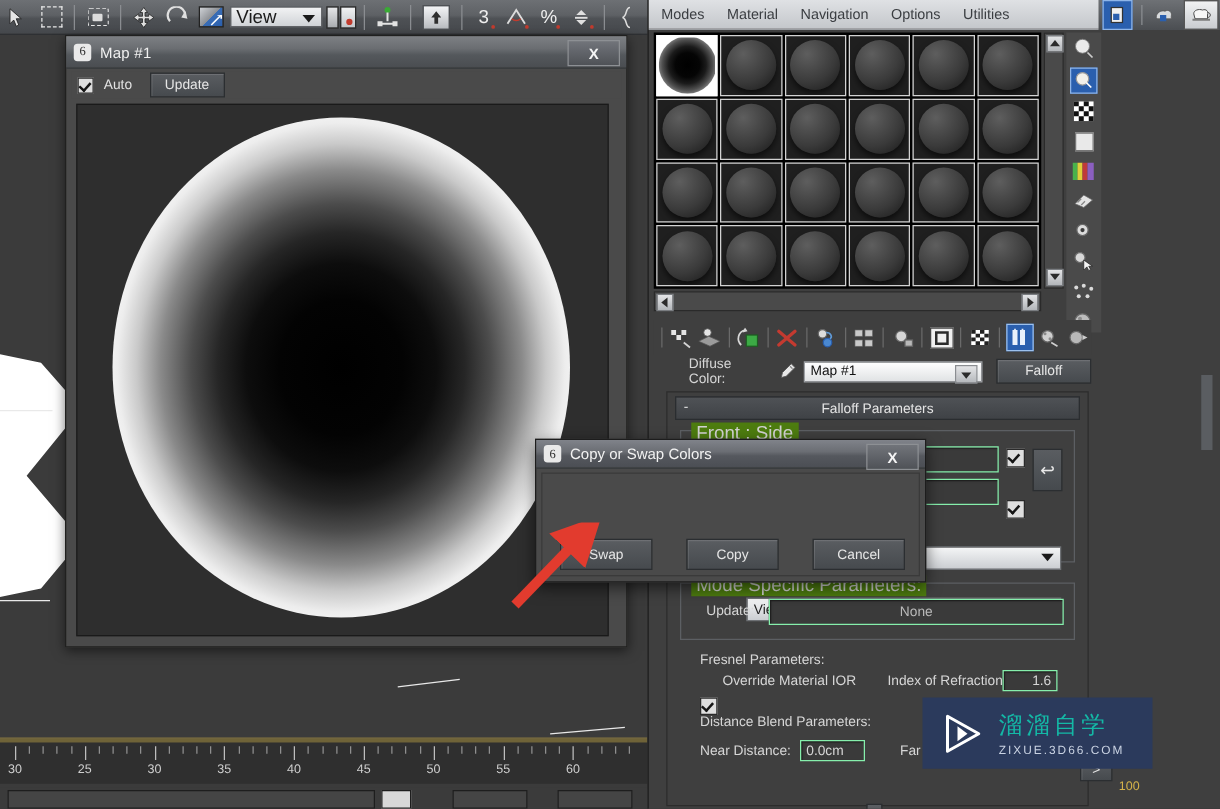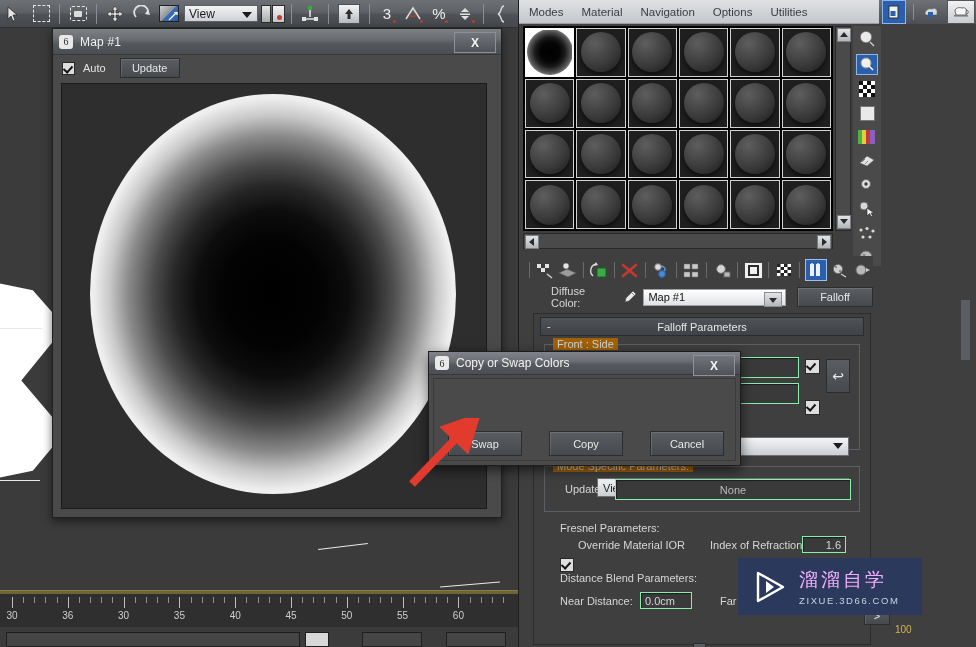--- a/index.html
+++ b/index.html
@@ -19,21 +19,21 @@
     border-bottom:1px solid #2e3033;
     display:flex;align-items:center;gap:3px;padding-left:2px;box-sizing:border-box;
   }
   .tb-ico{width:24px;height:24px;display:flex;align-items:center;justify-content:center;
           position:relative;border-radius:2px;}
   .tb-sep{width:1px;height:20px;background:#8a8d91;margin:0 3px;}
   .dash-rect{width:15px;height:15px;border:1px dashed #e8e8e8;}
   .dash-rect2{width:15px;height:13px;border:1px dashed #e8e8e8;border-radius:2px;}
   .view-combo{
     width:74px;height:17px;background:linear-gradient(#f2f3f4,#cfd2d6);
-    border:1px solid #5e6165;color:#1b1b1b;font-size:12px;
+    border:1px solid #5e6165;color:#1b1b1b;font-size:15px;
     display:flex;align-items:center;padding-left:4px;box-sizing:border-box;position:relative;
   }
   .view-combo .arw{position:absolute;right:5px;top:6px;
     border-left:5px solid transparent;border-right:5px solid transparent;border-top:6px solid #1b1b1b;}
   .sq-ico{width:20px;height:18px;background:linear-gradient(#f3f4f6,#b9bcc0);border:1px solid #4e5155;}
   .num3{font-size:15px;color:#efefef;font-family:"Liberation Sans",sans-serif;}
   .pct{font-size:15px;color:#efefef;}
   .reddot{width:3px;height:3px;background:#c23b2e;border-radius:50%;position:absolute;right:2px;bottom:3px;}
 
   
@@ -173,21 +173,21 @@
     background:linear-gradient(#e4e5e7,#b5b8bc);border:1px solid #8a8d91;}
   #map-field .arw:after{content:"";position:absolute;left:4px;top:5px;
     border-left:4px solid transparent;border-right:4px solid transparent;border-top:5px solid #2b2b2b;}
 
   .rollout-hdr{
     background:linear-gradient(#4f5256,#3f4246);border:1px solid #2a2d30;
     color:#e5e5e5;font-size:11px;display:flex;align-items:center;justify-content:center;position:relative;
   }
   .rollout-hdr .minus{position:absolute;left:6px;top:2px;color:#e0e0e0;}
   .grp{border:1px solid #5c5f63;position:absolute;}
-  .grp-lbl{position:absolute;top:-7px;left:8px;background:#a16207;padding:0 4px;font-size:11px;color:#d2d2d2;}
+  .grp-lbl{position:absolute;top:-7px;left:8px;background:#4d7c0f;padding:0 4px;font-size:15px;color:#d2d2d2;}
   .fld{background:#3a3a3a;border:1px solid #86efac;box-shadow:inset 1px 1px 1px rgba(0,0,0,.5);}
   .spin{width:11px;height:16px;background:linear-gradient(#5c5f63,#45484c);border:1px solid #2b2e31;position:relative;}
   .spin:before{content:"";position:absolute;left:2px;top:3px;border-left:3px solid transparent;border-right:3px solid transparent;border-bottom:4px solid #d0d0d0;}
   .spin:after{content:"";position:absolute;left:2px;bottom:3px;border-left:3px solid transparent;border-right:3px solid transparent;border-top:4px solid #d0d0d0;}
   .combo{
     background:linear-gradient(#f4f5f6,#cbced2);border:1px solid #6e7175;color:#1b1b1b;font-size:11px;
     display:flex;align-items:center;padding-left:5px;box-sizing:border-box;position:relative;
   }
   .combo .arw{position:absolute;right:5px;top:5px;border-left:5px solid transparent;border-right:5px solid transparent;border-top:6px solid #1b1b1b;}
   .swapbtn{background:linear-gradient(#5a5d61,#464a4e);border:1px solid #2b2e31;
@@ -214,21 +214,21 @@
   .dlg-btn{position:absolute;top:52px;width:72px;height:23px;}
 
   
   #red-arrow{left:404px;top:418px;width:92px;height:72px;pointer-events:none;}
 
   
   #watermark{
     left:738px;top:558px;width:184px;height:57px;background:#2b3a5c;
     display:flex;align-items:center;gap:9px;padding-left:12px;box-sizing:border-box;
   }
-  #wm-text .cn{color:#f0abfc;font-size:19px;letter-spacing:3px;font-family:Liberation Mono, monospace;}
+  #wm-text .cn{color:#14b8a6;font-size:19px;letter-spacing:3px;font-family:Liberation Mono, monospace;}
   #wm-text .en{color:#c9d2e2;font-size:9.5px;letter-spacing:1.6px;margin-top:2px;}
 </style>
 </head>
 <body>
 
 <div class="abs" id="viewport">
   <div class="abs" id="vp-white-shape"></div>
   <div class="vp-line" style="left:0px;top:300px;width:42px;"></div>
   <div class="vp-line" style="left:0px;top:452px;width:40px;"></div>
   <div class="vp-line" style="left:318px;top:518px;width:50px;transform:rotate(-7deg);"></div>
@@ -373,21 +373,21 @@
       <div class="tick min" style="left: 436.08px;"></div>
       <div class="tick min" style="left: 447.24px;"></div>
       <div class="tick maj" style="left: 458.4px;"></div>
       <div class="tick min" style="left: 469.56px;"></div>
       <div class="tick min" style="left: 480.72px;"></div>
       <div class="tick min" style="left: 491.88px;"></div>
       <div class="tick min" style="left: 503.04px;"></div>
     </div>
   <div id="tlabels">
       <div class="tlab" style="left: 12px;">30</div>
-      <div class="tlab" style="left: 67.8px;">36</div>
+      <div class="tlab" style="left: 67.8px;">25</div>
       <div class="tlab" style="left: 123.6px;">30</div>
       <div class="tlab" style="left: 179.4px;">35</div>
       <div class="tlab" style="left: 235.2px;">40</div>
       <div class="tlab" style="left: 291px;">45</div>
       <div class="tlab" style="left: 346.8px;">50</div>
       <div class="tlab" style="left: 402.6px;">55</div>
       <div class="tlab" style="left: 458.4px;">60</div>
     </div>
   <div id="tl-bottom"></div>
 </div>

